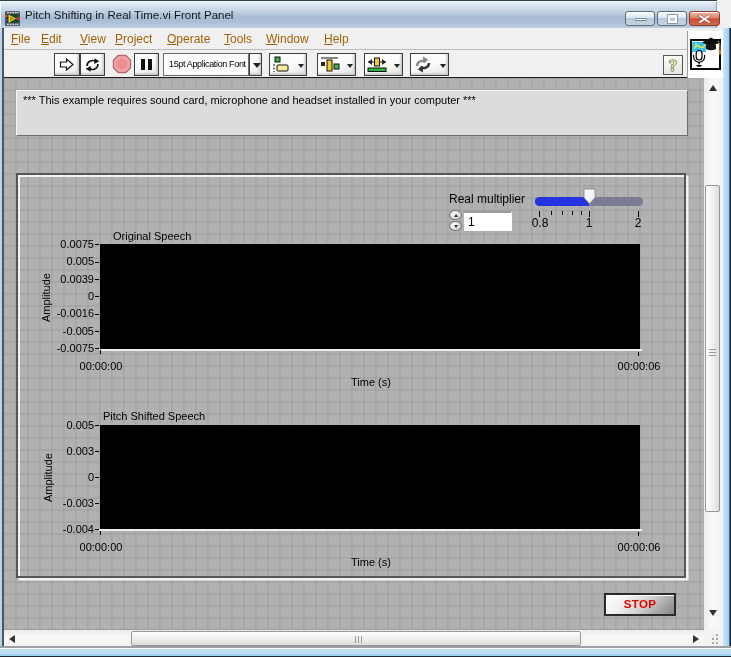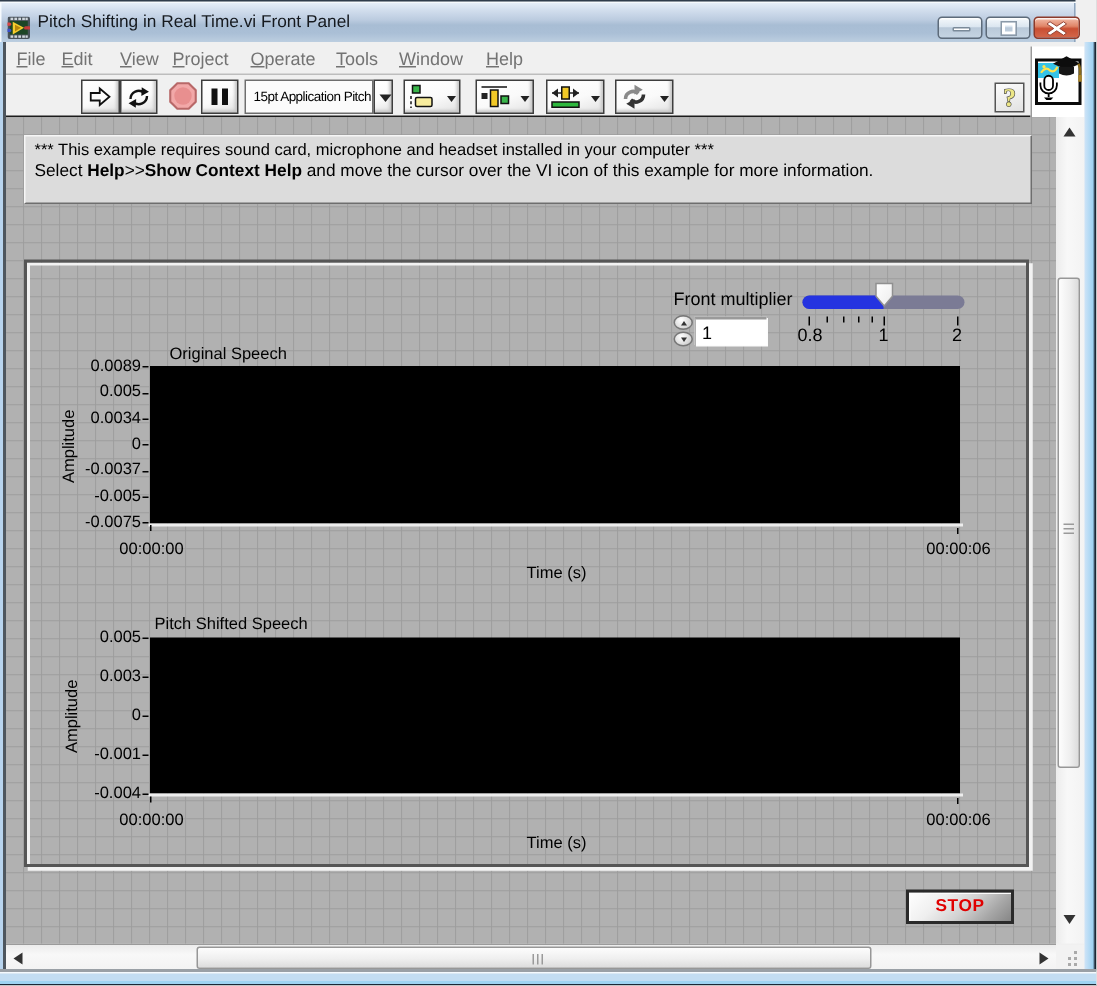--- a/index.html
+++ b/index.html
@@ -19,21 +19,21 @@
     box-shadow:inset 0 1px 0 rgba(255,255,255,.8);}
   #bmin{left:625px;width:30px;}
   #bmax{left:657px;width:30px;}
   #bclose{left:689px;width:31px;border-color:#8c3a2b;
     background:linear-gradient(180deg,#f2bca9 0%,#e08568 42%,#c94f33 55%,#d3664a 100%);}
   #bmin i{left:9px;top:6px;width:12px;height:3px;background:#fff;border:1px solid #7a8a99;border-radius:1px;}
   #bmax i{left:10px;top:3px;width:9px;height:8px;background:transparent;border:2px solid #fff;outline:1px solid #8a99a8;}
 
   
   #menubar{left:0;top:28px;width:731px;height:22px;background:#f0f0f0;}
-  .mi{top:4px;font:12px "Liberation Sans",sans-serif;color:#737373;white-space:nowrap;}
+  .mi{top:4px;font:12px "Liberation Sans",sans-serif;color:#a16207;white-space:nowrap;}
   .mi u{text-decoration:underline;}
   #menuline{left:2px;top:49px;width:721px;height:1px;background:#bdbdbd;}
 
   
   #toolbar{left:0;top:50px;width:731px;height:28px;background:#f0f0f0;}
   .tbtn{top:3px;height:23px;border:1px solid #3e3e3e;
     background:linear-gradient(160deg,#ffffff 0%,#fafafa 55%,#e2e2e2 100%);
     box-shadow:inset -1.5px -1.5px 2px #c6c6c6;}
   #tbline{left:2px;top:77px;width:720px;height:2px;background:#1c1c1c;}
 
@@ -156,21 +156,21 @@
       <svg width="20" height="20" viewBox="0 0 20 20" style="left:2px;top:1px">
         <polygon points="6.2,1.5 13.8,1.5 18.5,6.2 18.5,13.8 13.8,18.5 6.2,18.5 1.5,13.8 1.5,6.2" fill="#f2a8a8" stroke="#b86868" stroke-width="1.4"></polygon>
         <circle cx="10" cy="10" r="5.8" fill="#e88f8f"></circle>
       </svg>
     </div>
     <div class="tbtn" style="left:134px;width:25px">
       <div style="left:6px;top:5px;width:4px;height:11px;background:#111"></div>
       <div style="left:13px;top:5px;width:4px;height:11px;background:#111"></div>
     </div>
     <div style="left:163px;top:3px;width:86px;height:23px;border:1px solid #6e6e6e;background:#fbfbfb">
-      <span style="left:5px;top:5px;font:9px 'Liberation Sans',sans-serif;letter-spacing:-0.35px;color:#000;white-space:nowrap">15pt Application Pitch</span>
+      <span style="left:5px;top:5px;font:9px 'Liberation Sans',sans-serif;letter-spacing:-0.35px;color:#000;white-space:nowrap">15pt Application Font</span>
     </div>
     <div class="tbtn" style="left:249px;width:13px">
       <div class="arr" style="left:3px;top:9px;border-left:4px solid transparent;border-right:4px solid transparent;border-top:5px solid #222"></div>
     </div>
 
     <div class="tbtn" style="left:269px;width:38px">
       <svg width="22" height="17" viewBox="0 0 22 17" style="left:2px;top:2px">
         <rect x="3" y="1" width="5" height="5" fill="#39b54a" stroke="#111" stroke-width="1"></rect>
         <line x1="2" y1="8" x2="2" y2="16" stroke="#111" stroke-dasharray="2 1.5"></line>
         <rect x="5" y="9" width="11" height="6" rx="1" fill="#f7ec9e" stroke="#111" stroke-width="1"></rect>
@@ -227,32 +227,31 @@
       <rect x="8.2" y="19.5" width="5.8" height="9.5" rx="2.9" fill="#fff" stroke="#000" stroke-width="1.2"></rect>
       <path d="M5.6,24 v1.8 a5.5,5.5 0 0 0 11,0 V24" fill="none" stroke="#000" stroke-width="1.2"></path>
       <line x1="11.1" y1="31.3" x2="11.1" y2="33.6" stroke="#000" stroke-width="1.2"></line>
       <path d="M8,34 h6.2 l-1.6,1.7 h-3 Z" fill="#000"></path>
     </svg>
   </div>
 
   <div id="client"></div>
   <div id="instr">
     <span class="txt l1">*** This example requires sound card, microphone and headset installed in your computer ***</span>
-    <span class="txt l2">Select <b>Help</b>&gt;&gt;<b>Show Context Help</b> and move the cursor over the VI icon of this example for more information.</span>
   </div>
   <div id="panel"></div>
 
   <span class="txt" style="left:113px;top:230px">Original Speech</span>
   <div class="plot" style="left:100px;top:244px;width:540px;height:105px"></div>
   <div class="wline" style="left:99px;top:349px;width:543px;height:2px"></div>
-  <span class="txt yl" style="top:238px">0.0089</span>
+  <span class="txt yl" style="top:238px">0.0075</span>
   <span class="txt yl" style="top:255px">0.005</span>
-  <span class="txt yl" style="top:273px">0.0034</span>
+  <span class="txt yl" style="top:273px">0.0039</span>
   <span class="txt yl" style="top:290px">0</span>
-  <span class="txt yl" style="top:307px">-0.0037</span>
+  <span class="txt yl" style="top:307px">-0.0016</span>
   <span class="txt yl" style="top:325px">-0.005</span>
   <span class="txt yl" style="top:342px">-0.0075</span>
   <div class="ydash" style="top:244px"></div>
   <div class="ydash" style="top:262px"></div>
   <div class="ydash" style="top:279px"></div>
   <div class="ydash" style="top:296px"></div>
   <div class="ydash" style="top:314px"></div>
   <div class="ydash" style="top:331px"></div>
   <div class="ydash" style="top:348px"></div>
   <span class="txt" style="left:44px;top:289px;transform:rotate(-90deg);transform-origin:0 0;left:40px;top:322px">Amplitude</span>
@@ -261,35 +260,35 @@
   <span class="txt" style="left:79px;top:360px;width:44px;text-align:center">00:00:00</span>
   <span class="txt" style="left:617px;top:360px;width:44px;text-align:center">00:00:06</span>
   <span class="txt" style="left:331px;top:376px;width:80px;text-align:center">Time (s)</span>
 
   <span class="txt" style="left:103px;top:410px">Pitch Shifted Speech</span>
   <div class="plot" style="left:100px;top:425px;width:540px;height:104px"></div>
   <div class="wline" style="left:99px;top:529px;width:543px;height:2px"></div>
   <span class="txt yl" style="top:419px">0.005</span>
   <span class="txt yl" style="top:445px">0.003</span>
   <span class="txt yl" style="top:471px">0</span>
-  <span class="txt yl" style="top:497px">-0.001</span>
+  <span class="txt yl" style="top:497px">-0.003</span>
   <span class="txt yl" style="top:523px">-0.004</span>
   <div class="ydash" style="top:425px"></div>
   <div class="ydash" style="top:451px"></div>
   <div class="ydash" style="top:477px"></div>
   <div class="ydash" style="top:503px"></div>
   <div class="ydash" style="top:529px"></div>
   <span class="txt" style="left:42px;top:502px;transform:rotate(-90deg);transform-origin:0 0">Amplitude</span>
   <div class="xdash" style="left:100px;top:531px"></div>
   <div class="xdash" style="left:638px;top:532px"></div>
   <span class="txt" style="left:79px;top:541px;width:44px;text-align:center">00:00:00</span>
   <span class="txt" style="left:617px;top:541px;width:44px;text-align:center">00:00:06</span>
   <span class="txt" style="left:331px;top:556px;width:80px;text-align:center">Time (s)</span>
 
-  <span class="txt" style="left:449px;top:193px;font-size:12px">Front multiplier</span>
+  <span class="txt" style="left:449px;top:193px;font-size:12px">Real multiplier</span>
   <div style="left:449px;top:210px;width:13px;height:10px;border:1px solid #777;border-radius:50%;background:radial-gradient(circle at 38% 30%,#fff,#c2c2c2)">
     <div class="arr" style="left:3.5px;top:2.5px;border-left:2.5px solid transparent;border-right:2.5px solid transparent;border-bottom:3.5px solid #333"></div>
   </div>
   <div style="left:449px;top:221px;width:13px;height:10px;border:1px solid #777;border-radius:50%;background:radial-gradient(circle at 38% 30%,#fff,#c2c2c2)">
     <div class="arr" style="left:3.5px;top:3px;border-left:2.5px solid transparent;border-right:2.5px solid transparent;border-top:3.5px solid #333"></div>
   </div>
   <div style="left:463px;top:211px;width:48px;height:19px;background:#fff;border-top:2px solid #9a9a9a;border-left:1px solid #b0b0b0;box-shadow:1px 1px 0 #fcfcfc">
     <span style="left:4px;top:2px;font:12px 'Liberation Sans',sans-serif;color:#000">1</span>
   </div>
   <div style="left:535px;top:197px;width:108px;height:9px;border-radius:4.5px;background:#7b7b95"></div>

